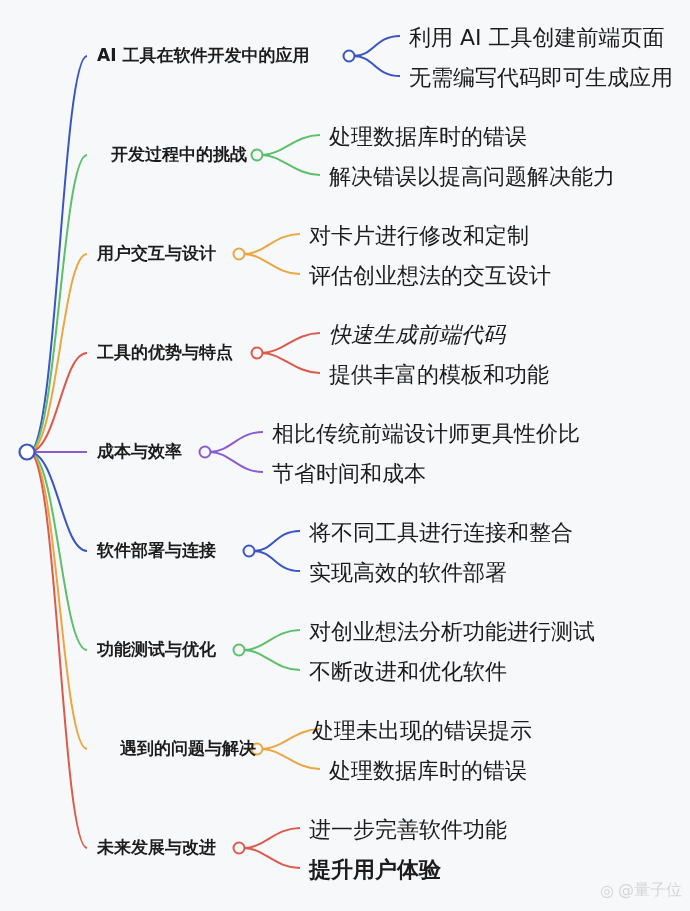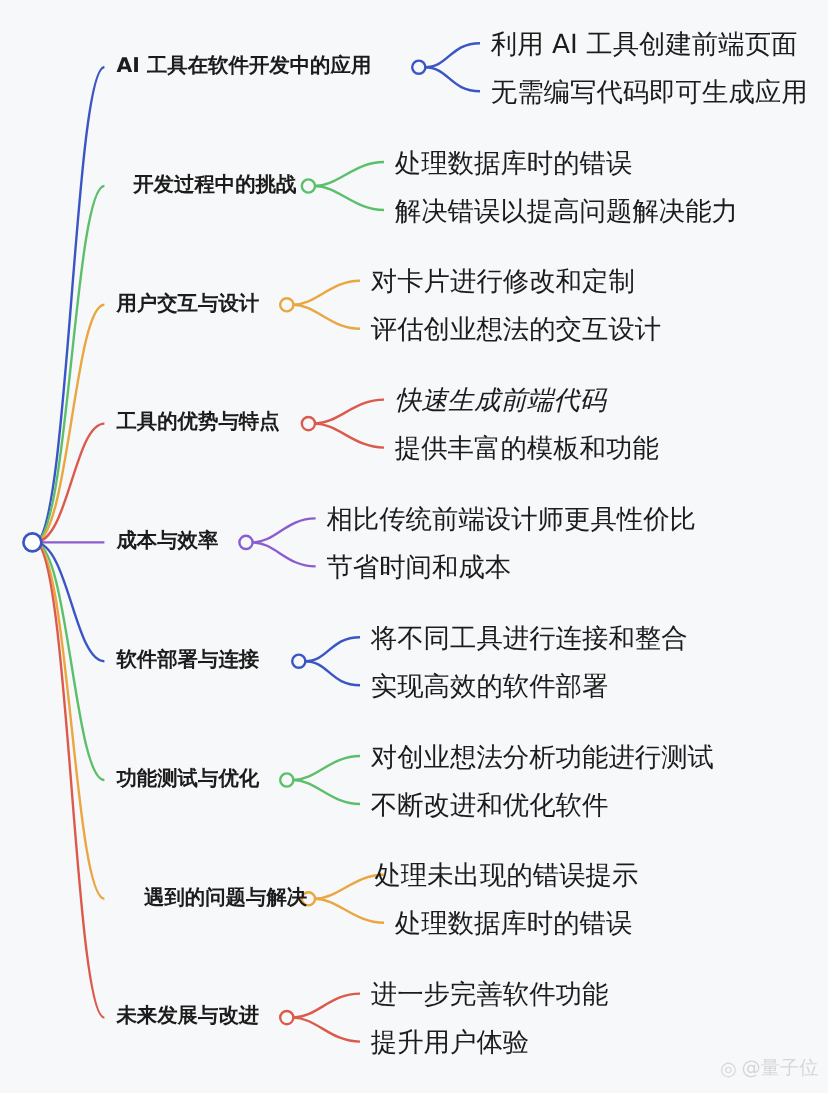--- a/index.html
+++ b/index.html
@@ -72,19 +72,19 @@
     <div class="lbl sub" style="left: 309px; top: 522px;">将不同工具进行连接和整合</div>
     <div class="lbl sub" style="left: 309px; top: 562px;">实现高效的软件部署</div>
     <div class="lbl topic" style="left: 97px; top: 641px;">功能测试与优化</div>
     <div class="lbl sub" style="left: 309px; top: 621px;">对创业想法分析功能进行测试</div>
     <div class="lbl sub" style="left: 309px; top: 661px;">不断改进和优化软件</div>
     <div class="lbl topic" style="left: 97px; top: 740px; margin-left: 23px;">遇到的问题与解决</div>
     <div class="lbl sub" style="left: 312px; top: 720px;">处理未出现的错误提示</div>
     <div class="lbl sub" style="left: 329px; top: 760px;">处理数据库时的错误</div>
     <div class="lbl topic" style="left: 97px; top: 839px; text-align: center;">未来发展与改进</div>
     <div class="lbl sub" style="left: 309px; top: 819px;">进一步完善软件功能</div>
-    <div class="lbl sub" style="left: 309px; top: 859px;">提升用户体验</div>
+    <div class="lbl sub" style="left: 309px; top: 859px; font-weight: bold;">提升用户体验</div>
   </div>
 
 <div class="wm">
   <span>◎</span>
   <span>@量子位</span>
 </div>
 
 </body></html>

